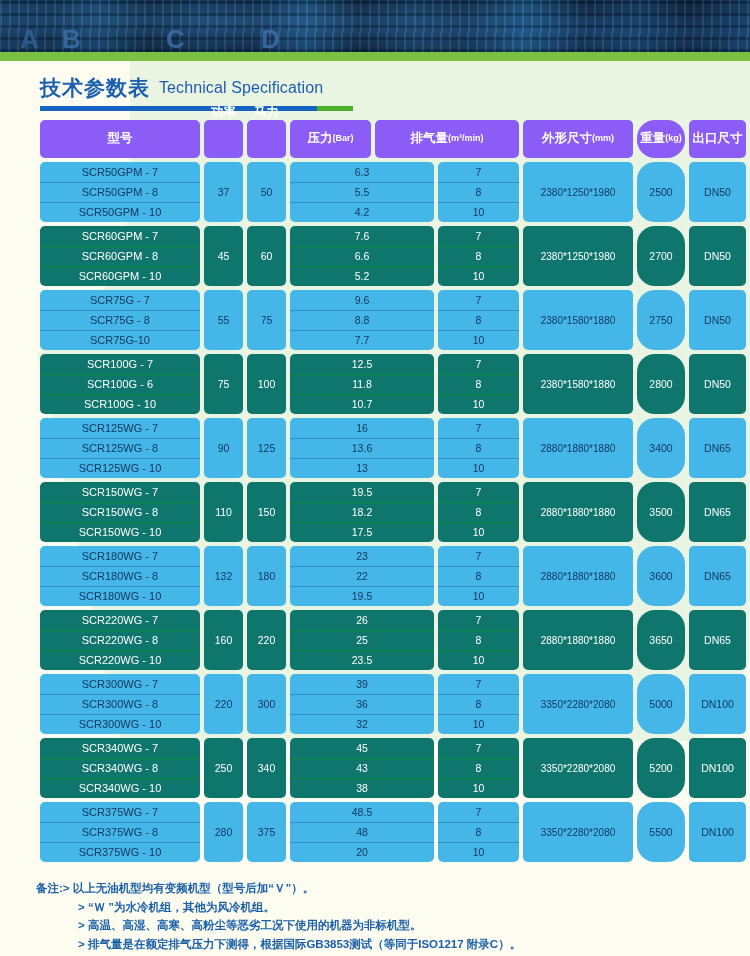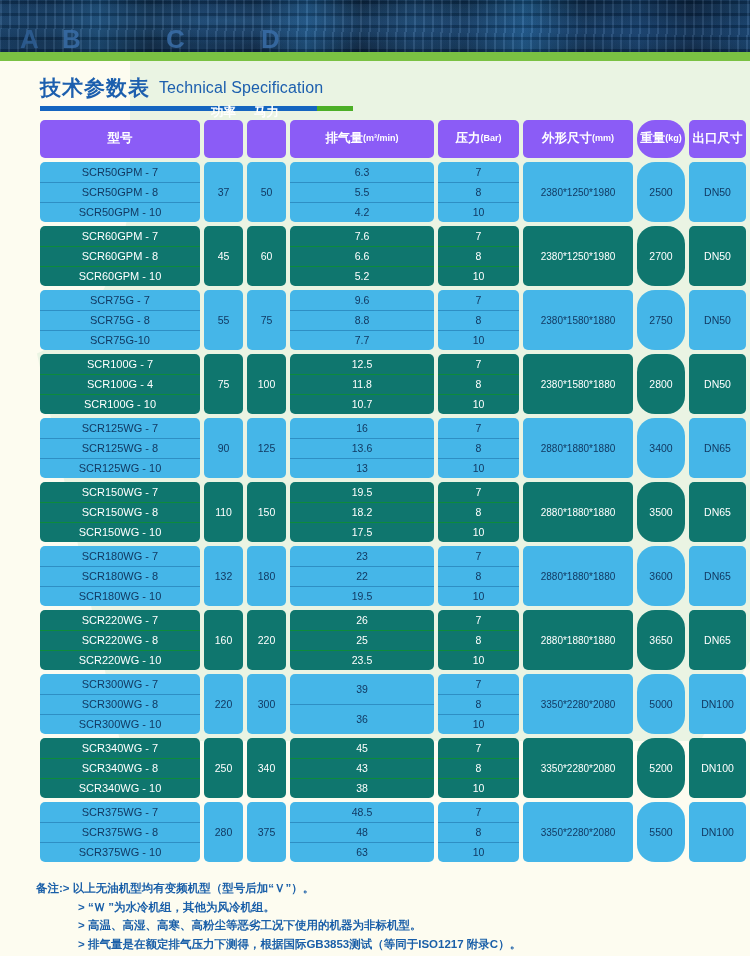--- a/index.html
+++ b/index.html
@@ -266,28 +266,28 @@
     <div class="trow head">
       <div class="cell c-model">型号</div>
       <div class="cell c-kw stacked">
         <span>功率</span>
         <span class="unit">(KW)</span>
       </div>
       <div class="cell c-hp stacked">
         <span>马力</span>
         <span class="unit">(HP)</span>
       </div>
+      <div class="cell c-press">
+        <span>压力</span>
+          <span class="unit">(Bar)</span>
+      </div>
       <div class="cell c-flow">
         <span>排气量</span>
           <span class="unit">(m³/min)</span>
       </div>
-      <div class="cell c-press">
-        <span>压力</span>
-          <span class="unit">(Bar)</span>
-      </div>
       <div class="cell c-dim">
         <span>外形尺寸</span>
           <span class="unit">(mm)</span>
       </div>
       <div class="cell c-weight">
         <span>重量</span>
           <span class="unit">(kg)</span>
       </div>
       <div class="cell c-outlet">出口尺寸</div>
     </div>
@@ -355,21 +355,21 @@
             <div class="subrow">8</div>
             <div class="subrow">10</div>
           </div>
           <div class="cell single c-dim dim">2380*1580*1880</div>
           <div class="cell single c-weight">2750</div>
           <div class="cell single c-outlet">DN50</div>
         </div>
         <div class="trow drow green">
           <div class="cell stack c-model model">
             <div class="subrow">SCR100G - 7</div>
-            <div class="subrow">SCR100G - 4</div>
+            <div class="subrow">SCR100G - 6</div>
             <div class="subrow">SCR100G - 10</div>
           </div>
           <div class="cell single c-kw">75</div>
           <div class="cell single c-hp">100</div>
           <div class="cell stack c-flow">
             <div class="subrow">12.5</div>
             <div class="subrow">11.8</div>
             <div class="subrow">10.7</div>
           </div>
           <div class="cell stack c-press">
@@ -473,20 +473,21 @@
           <div class="cell stack c-model model">
             <div class="subrow">SCR300WG - 7</div>
             <div class="subrow">SCR300WG - 8</div>
             <div class="subrow">SCR300WG - 10</div>
           </div>
           <div class="cell single c-kw">220</div>
           <div class="cell single c-hp">300</div>
           <div class="cell stack c-flow">
             <div class="subrow">39</div>
             <div class="subrow">36</div>
+            <div class="subrow">32</div>
           </div>
           <div class="cell stack c-press">
             <div class="subrow">7</div>
             <div class="subrow">8</div>
             <div class="subrow">10</div>
           </div>
           <div class="cell single c-dim dim">3350*2280*2080</div>
           <div class="cell single c-weight">5000</div>
           <div class="cell single c-outlet">DN100</div>
         </div>
@@ -516,21 +517,21 @@
           <div class="cell stack c-model model">
             <div class="subrow">SCR375WG - 7</div>
             <div class="subrow">SCR375WG - 8</div>
             <div class="subrow">SCR375WG - 10</div>
           </div>
           <div class="cell single c-kw">280</div>
           <div class="cell single c-hp">375</div>
           <div class="cell stack c-flow">
             <div class="subrow">48.5</div>
             <div class="subrow">48</div>
-            <div class="subrow">63</div>
+            <div class="subrow">20</div>
           </div>
           <div class="cell stack c-press">
             <div class="subrow">7</div>
             <div class="subrow">8</div>
             <div class="subrow">10</div>
           </div>
           <div class="cell single c-dim dim">3350*2280*2080</div>
           <div class="cell single c-weight">5500</div>
           <div class="cell single c-outlet">DN100</div>
         </div>

